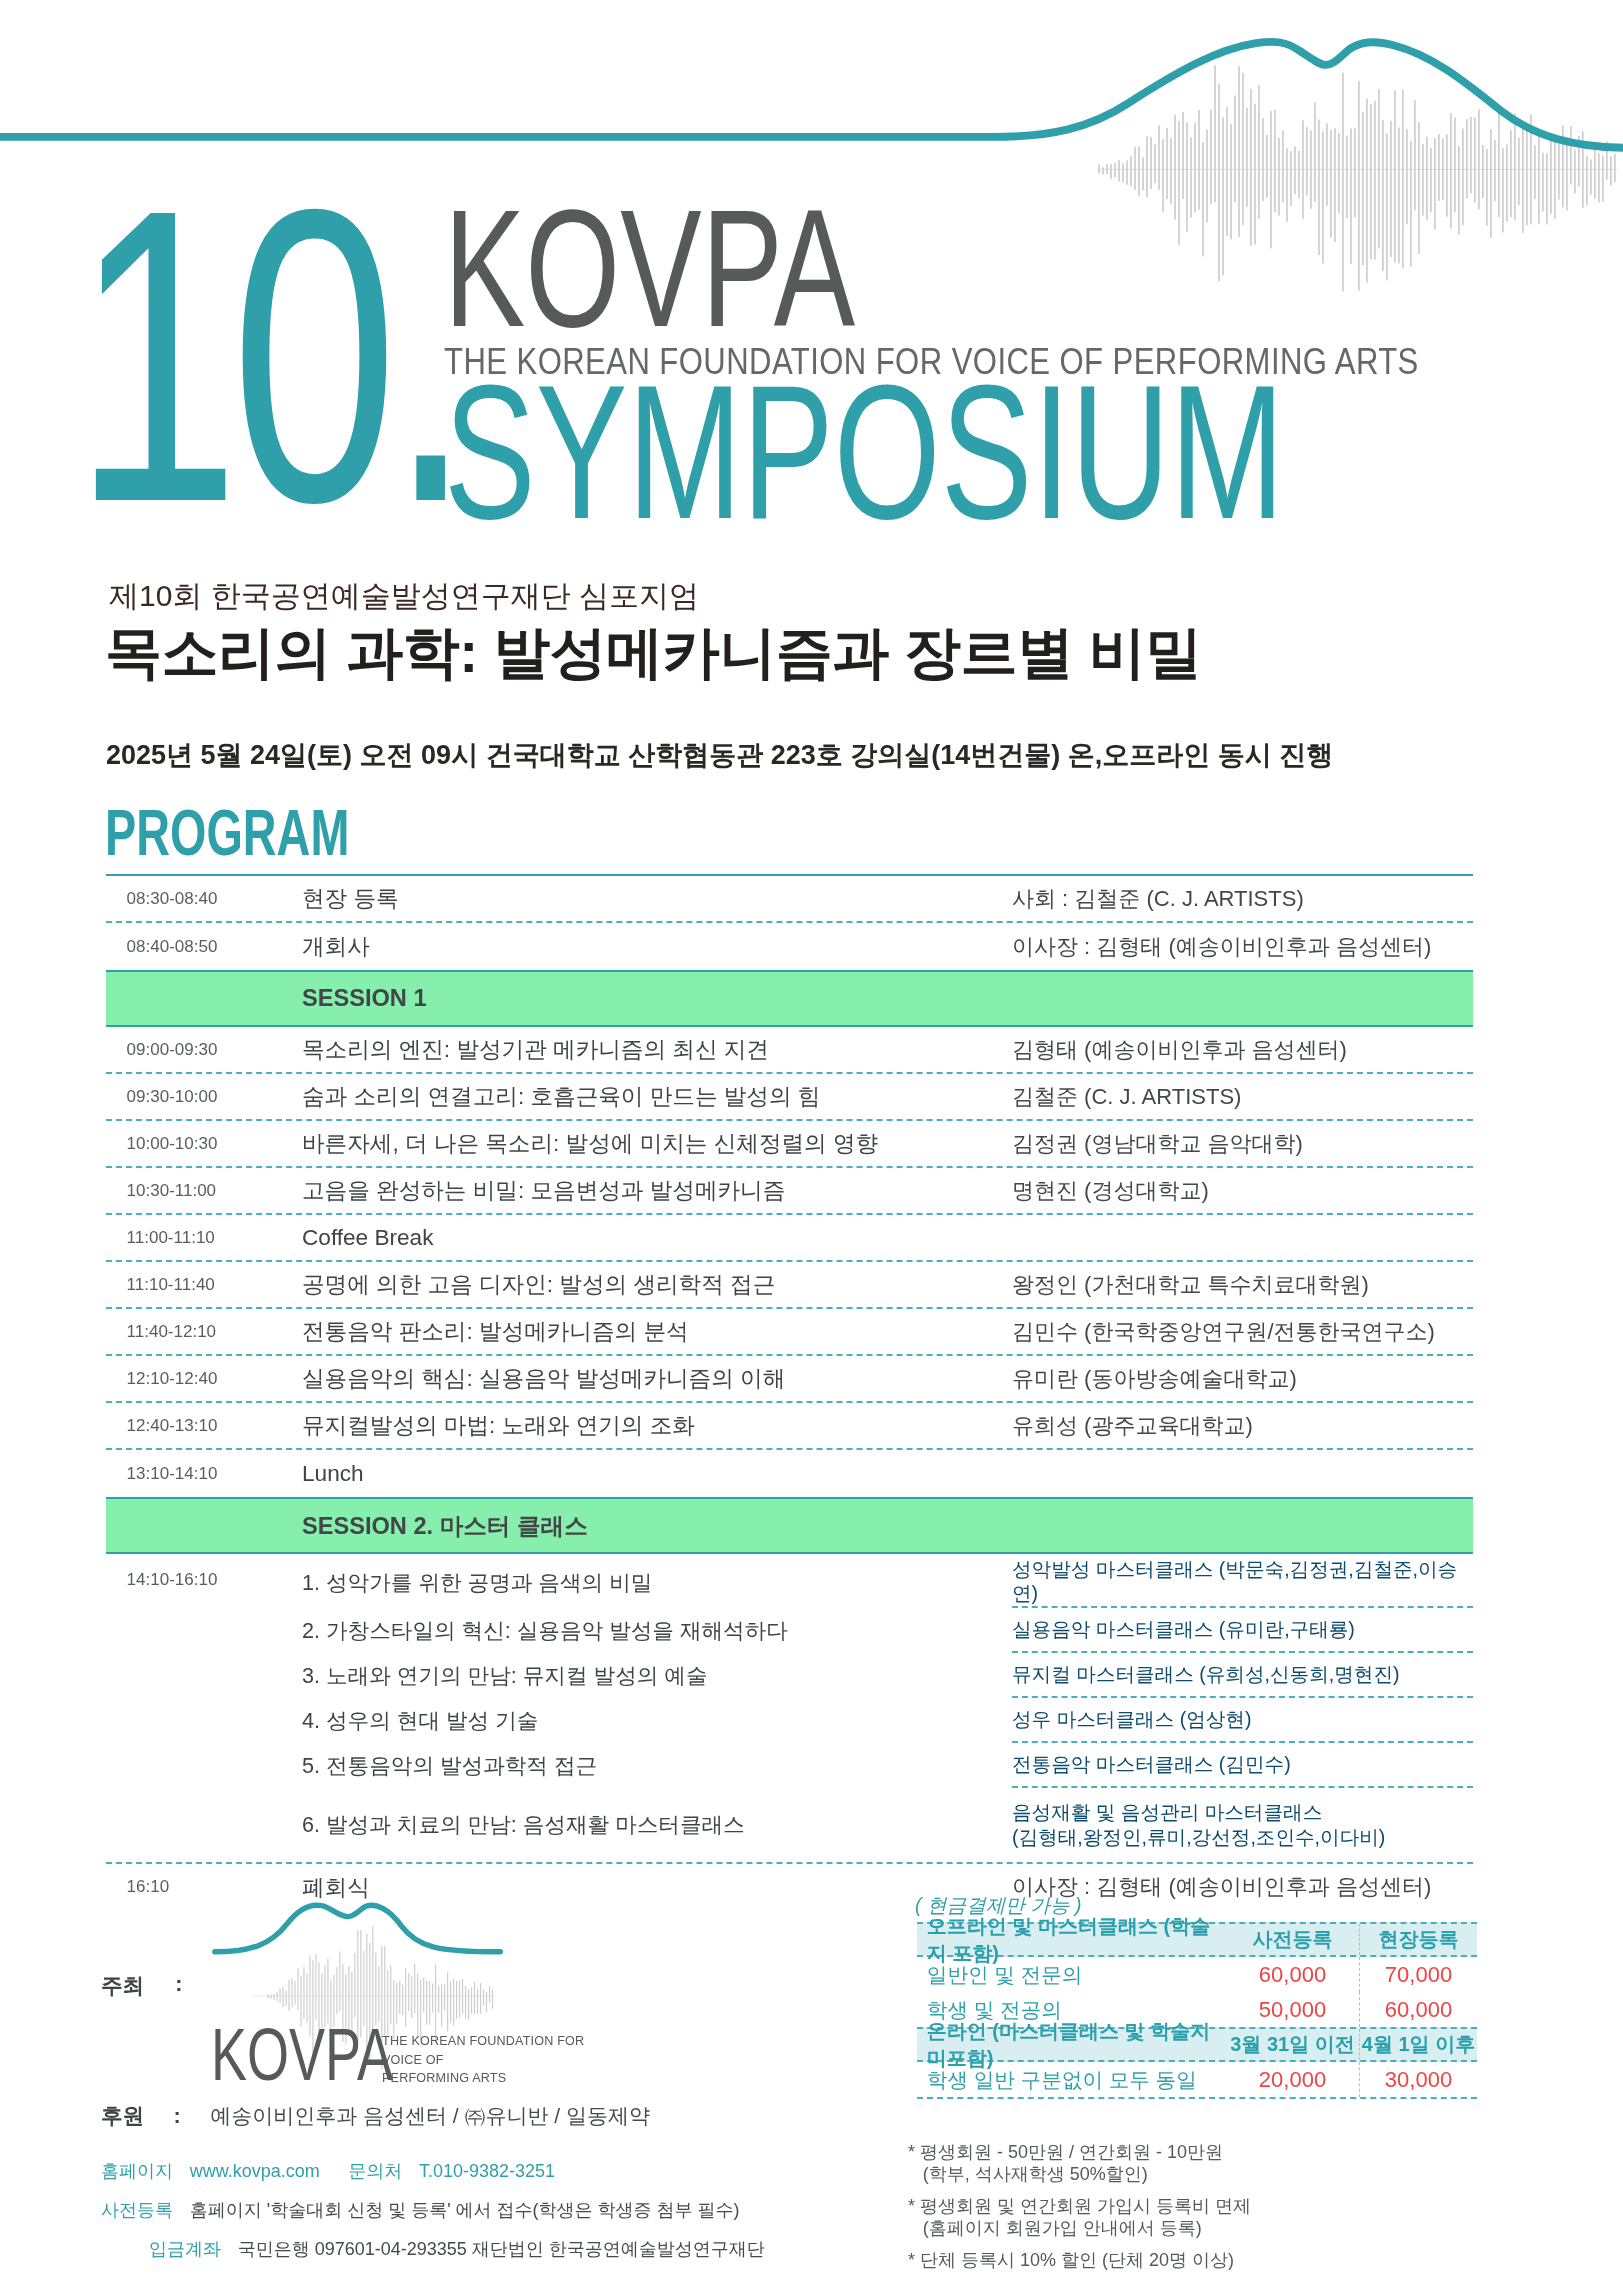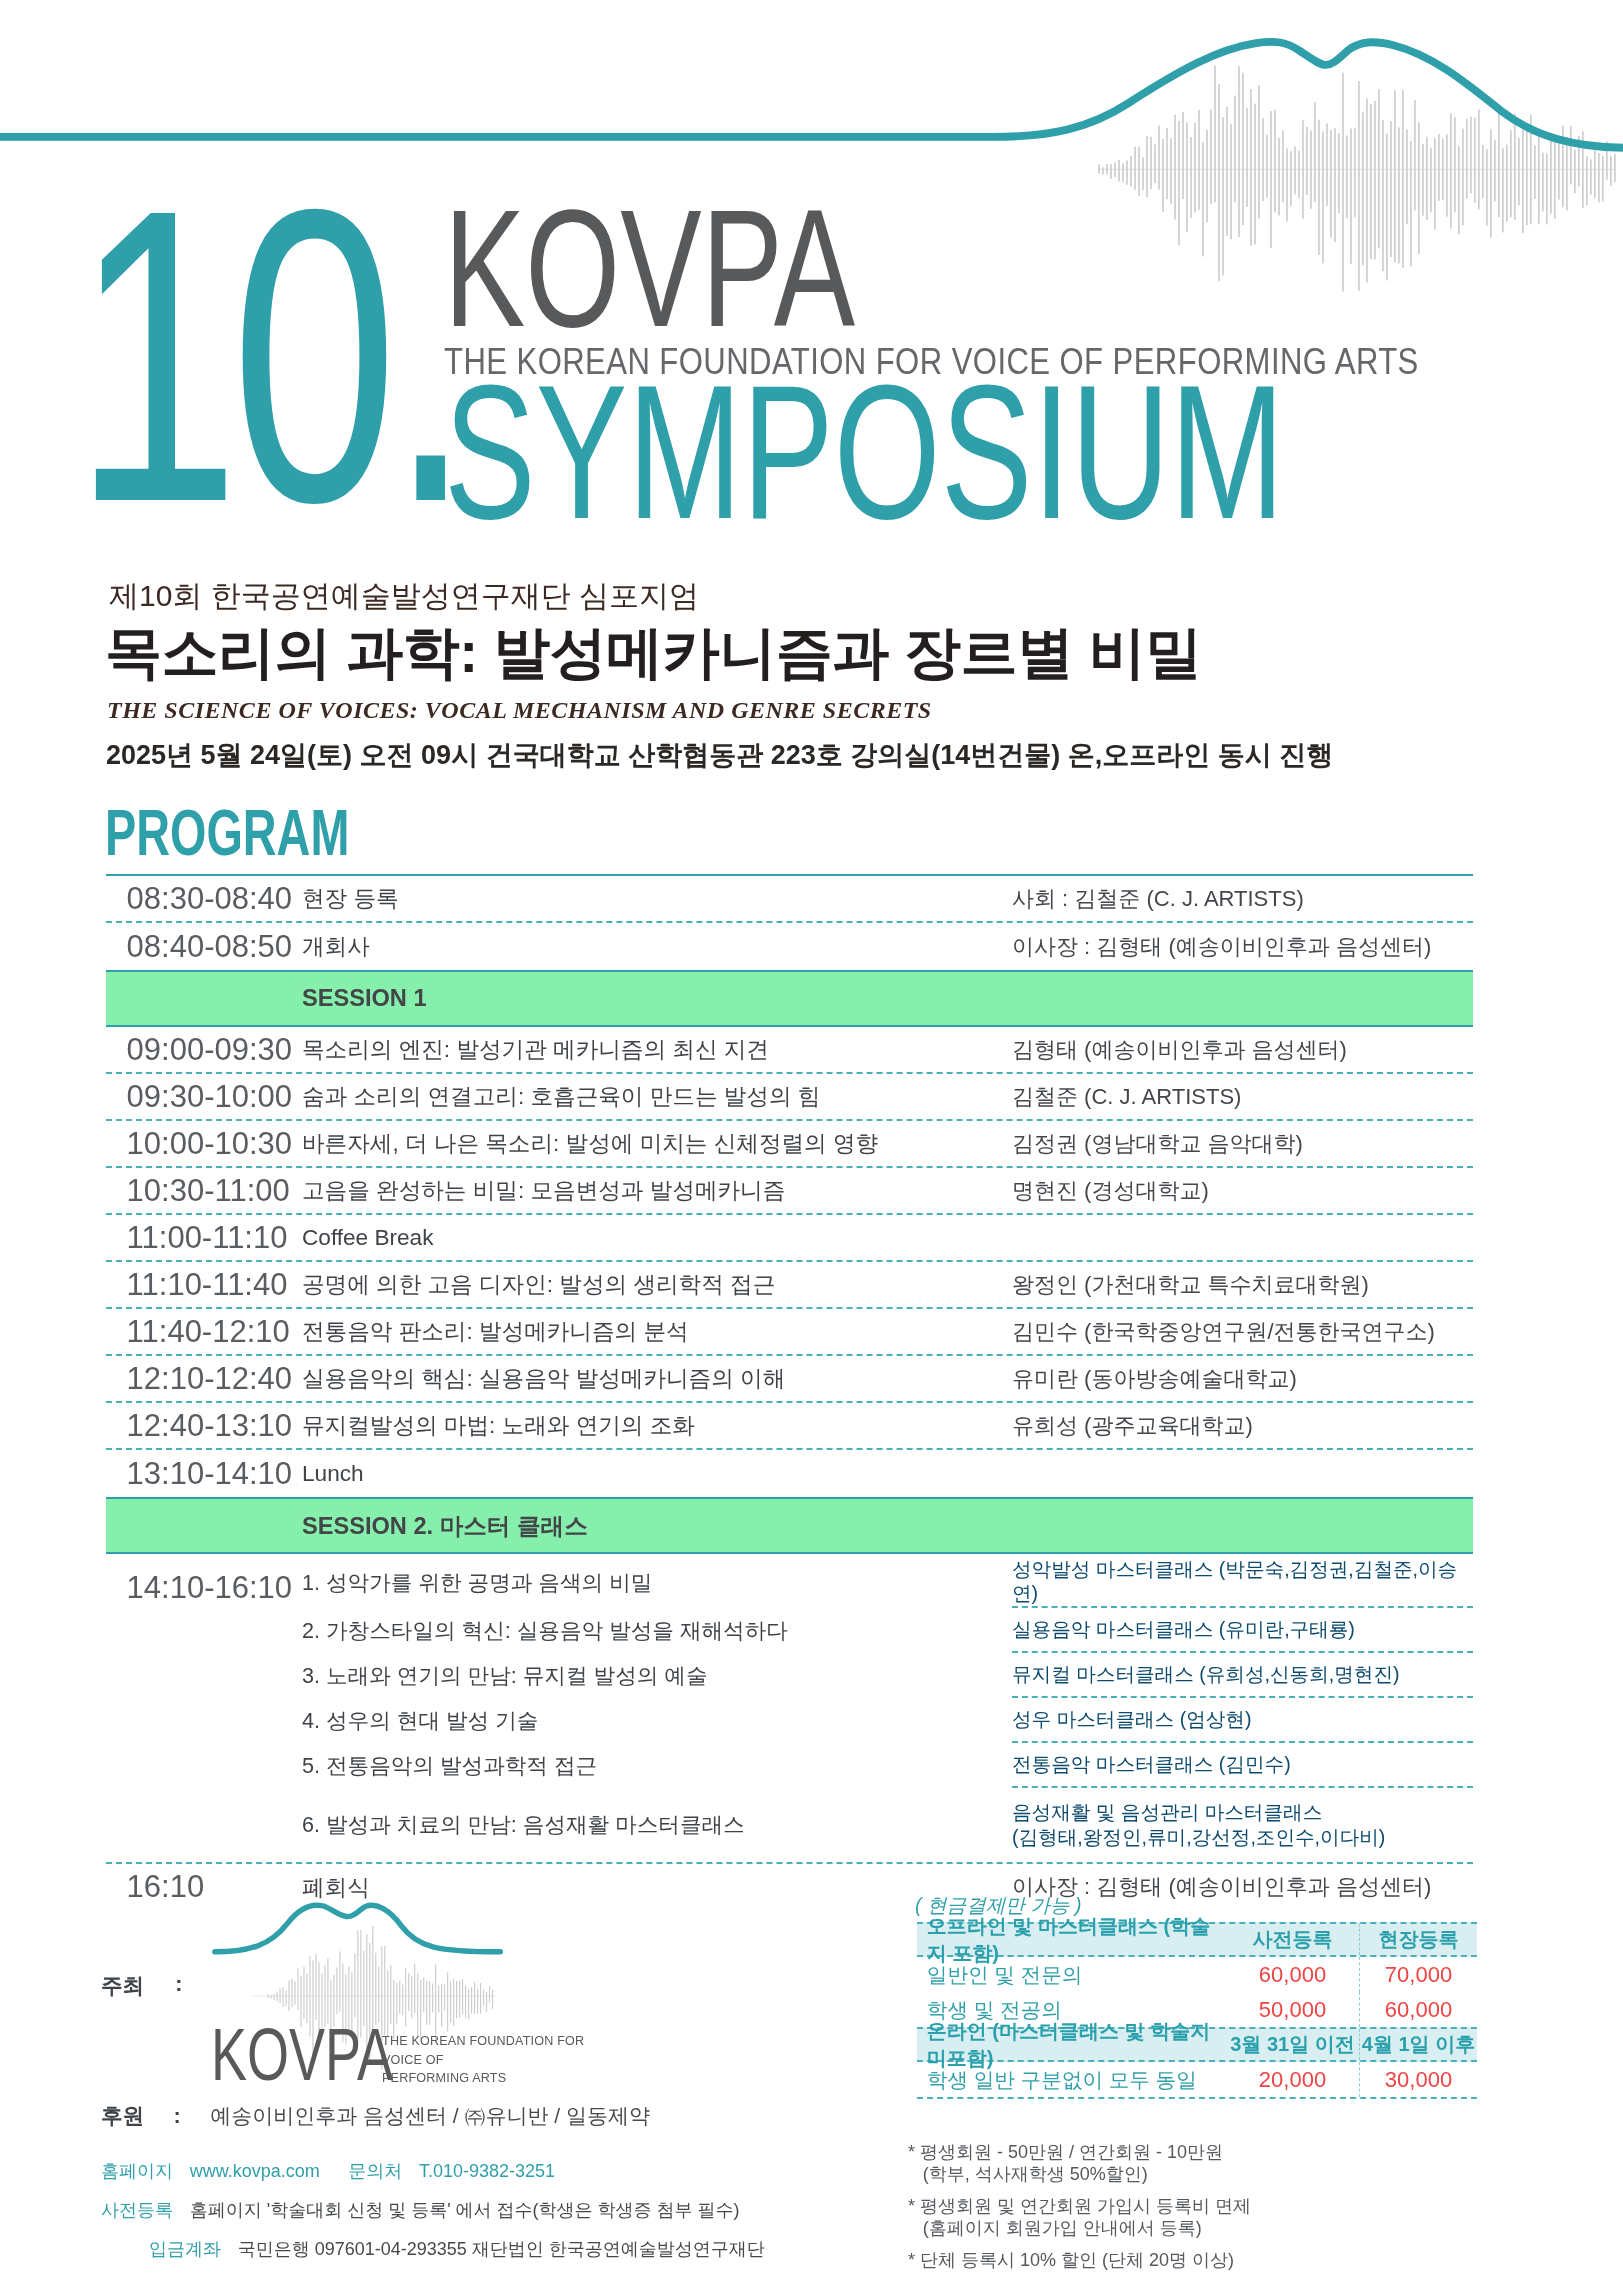--- a/index.html
+++ b/index.html
@@ -22,21 +22,21 @@
   #title-ko{left:105px;top:615px;font-size:57px;font-weight:600;color:#231f1e;white-space:nowrap;letter-spacing:-0.5px;}
   #title-en{left:107px;top:697px;font-size:24px;font-style:italic;font-weight:bold;
             font-family:"Liberation Serif","DejaVu Serif",serif;color:#3c2a22;letter-spacing:0.5px;white-space:nowrap;}
   #date-line{left:106px;top:737px;font-size:27px;font-weight:bold;color:#2a2725;white-space:nowrap;}
   #program-heading{left:105px;top:800px;font-size:65px;font-weight:bold;color:#2f9faa;transform:scale(0.72,1);}
 
   
   #program-table{left:106px;top:874px;width:1367px;border-top:2.9px solid #2f9faa;}
   .prow{display:flex;align-items:center;height:47px;border-bottom:2px dashed #49b0bb;box-sizing:border-box;}
   .prow.nodot{border-bottom:none;}
-  .ptime{width:196px;box-sizing:border-box;padding-left:20.6px;font-size:31px;color:#595d61;flex:none;}
+  .ptime{width:196px;box-sizing:border-box;padding-left:20.6px;font-size:17px;color:#595d61;flex:none;}
   .ptitle{flex:1;font-size:22.6px;color:#3f4347;}
   .pspeaker{width:461px;flex:none;font-size:22px;color:#43464a;}
   .psession{display:flex;align-items:center;height:57px;background:#86efac;
              border-top:2px solid #2f9faa;border-bottom:2px solid #2f9faa;box-sizing:border-box;}
   .psession .plabel{margin-left:196px;font-size:23.6px;font-weight:bold;color:#434649;}
   .pmaster{display:flex;align-items:stretch;height:auto;padding:2.9px 0 0 0;}
   .pmaster .ptime{padding-top:12.8px;}
   .mbody{flex:1;display:flex;flex-direction:column;}
   .msub{display:flex;align-items:center;min-height:45px;}
   .msub.last{min-height:74px;}
@@ -221,21 +221,20 @@
     <path d="M 0 279 L 2020 279 C 2140 279 2220 262 2300 210 C 2400 146 2480 100 2560 88 C 2600 82 2622 85 2648 103 C 2672 119 2688 131 2700 132 C 2715 134 2728 120 2748 102 C 2772 84 2800 82 2840 92 C 2920 112 2990 170 3060 226 C 3130 280 3210 299 3308 301" fill="none" stroke="#2f9faa" stroke-width="16" stroke-linecap="round"></path>
   </svg>
 
   <div id="num10" class="abs sx">10.</div>
   <div id="kovpa-word" class="abs sx">KOVPA</div>
   <div id="org-full" class="abs sx">THE KOREAN FOUNDATION FOR VOICE OF PERFORMING ARTS</div>
   <div id="symposium-word" class="abs sx">SYMPOSIUM</div>
 
   <div id="edition-line" class="abs">제10회 한국공연예술발성연구재단 심포지엄</div>
   <div id="title-ko" class="abs">목소리의 과학: 발성메카니즘과 장르별 비밀</div>
-  <div id="title-en" class="abs">THE SCIENCE OF VOICES: VOCAL MECHANISM AND GENRE SECRETS</div>
   <div id="date-line" class="abs">2025년 5월 24일(토) 오전 09시 건국대학교 산학협동관 223호 강의실(14번건물) 온,오프라인 동시 진행</div>
 
   <div id="program-heading" class="abs sx">PROGRAM</div>
   <div id="program-table" class="abs">
       <div class="prow">
         <div class="ptime">08:30-08:40</div>
         <div class="ptitle">현장 등록</div>
         <div class="pspeaker">사회 : 김철준 (C. J. ARTISTS)</div>
       </div>
       <div class="prow nodot">

